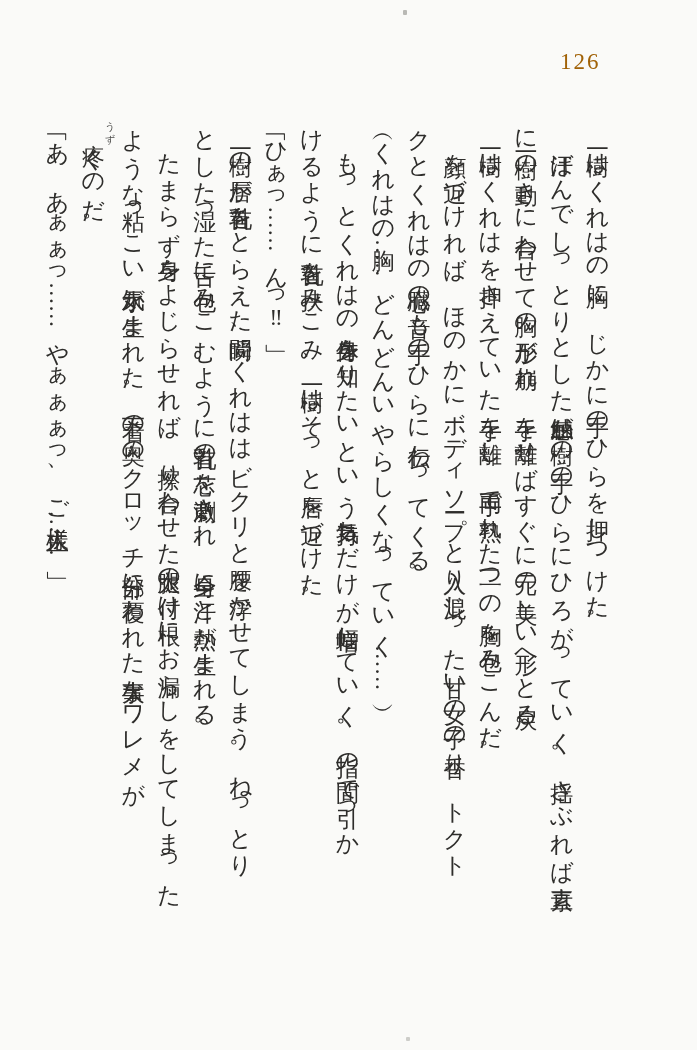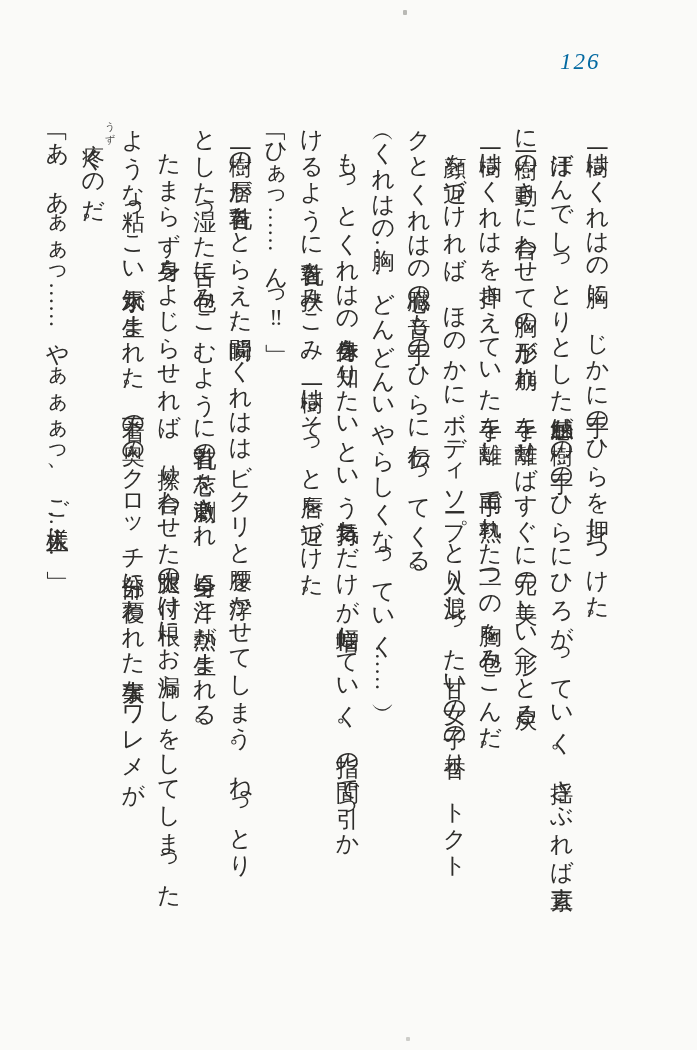--- a/index.html
+++ b/index.html
@@ -8,24 +8,23 @@
     width:697px;
     height:1050px;
     background:#fafaf8;
     overflow:hidden;
     font-family:"Liberation Serif","DejaVu Serif",serif;
   }
   .page-number{
     position:absolute;
     top:49px;
     left:560px;
-    font-style:italic;
     font-size:23px;
     letter-spacing:2px;
-    color:#0369a1;
+    color:#a16207;
   }
   .text-block{
     position:absolute;
     top:114px;
     right:82px;
     height:874px;
     writing-mode:vertical-rl;
     text-orientation:mixed;
     font-size:23px;
     line-height:35.7px;

